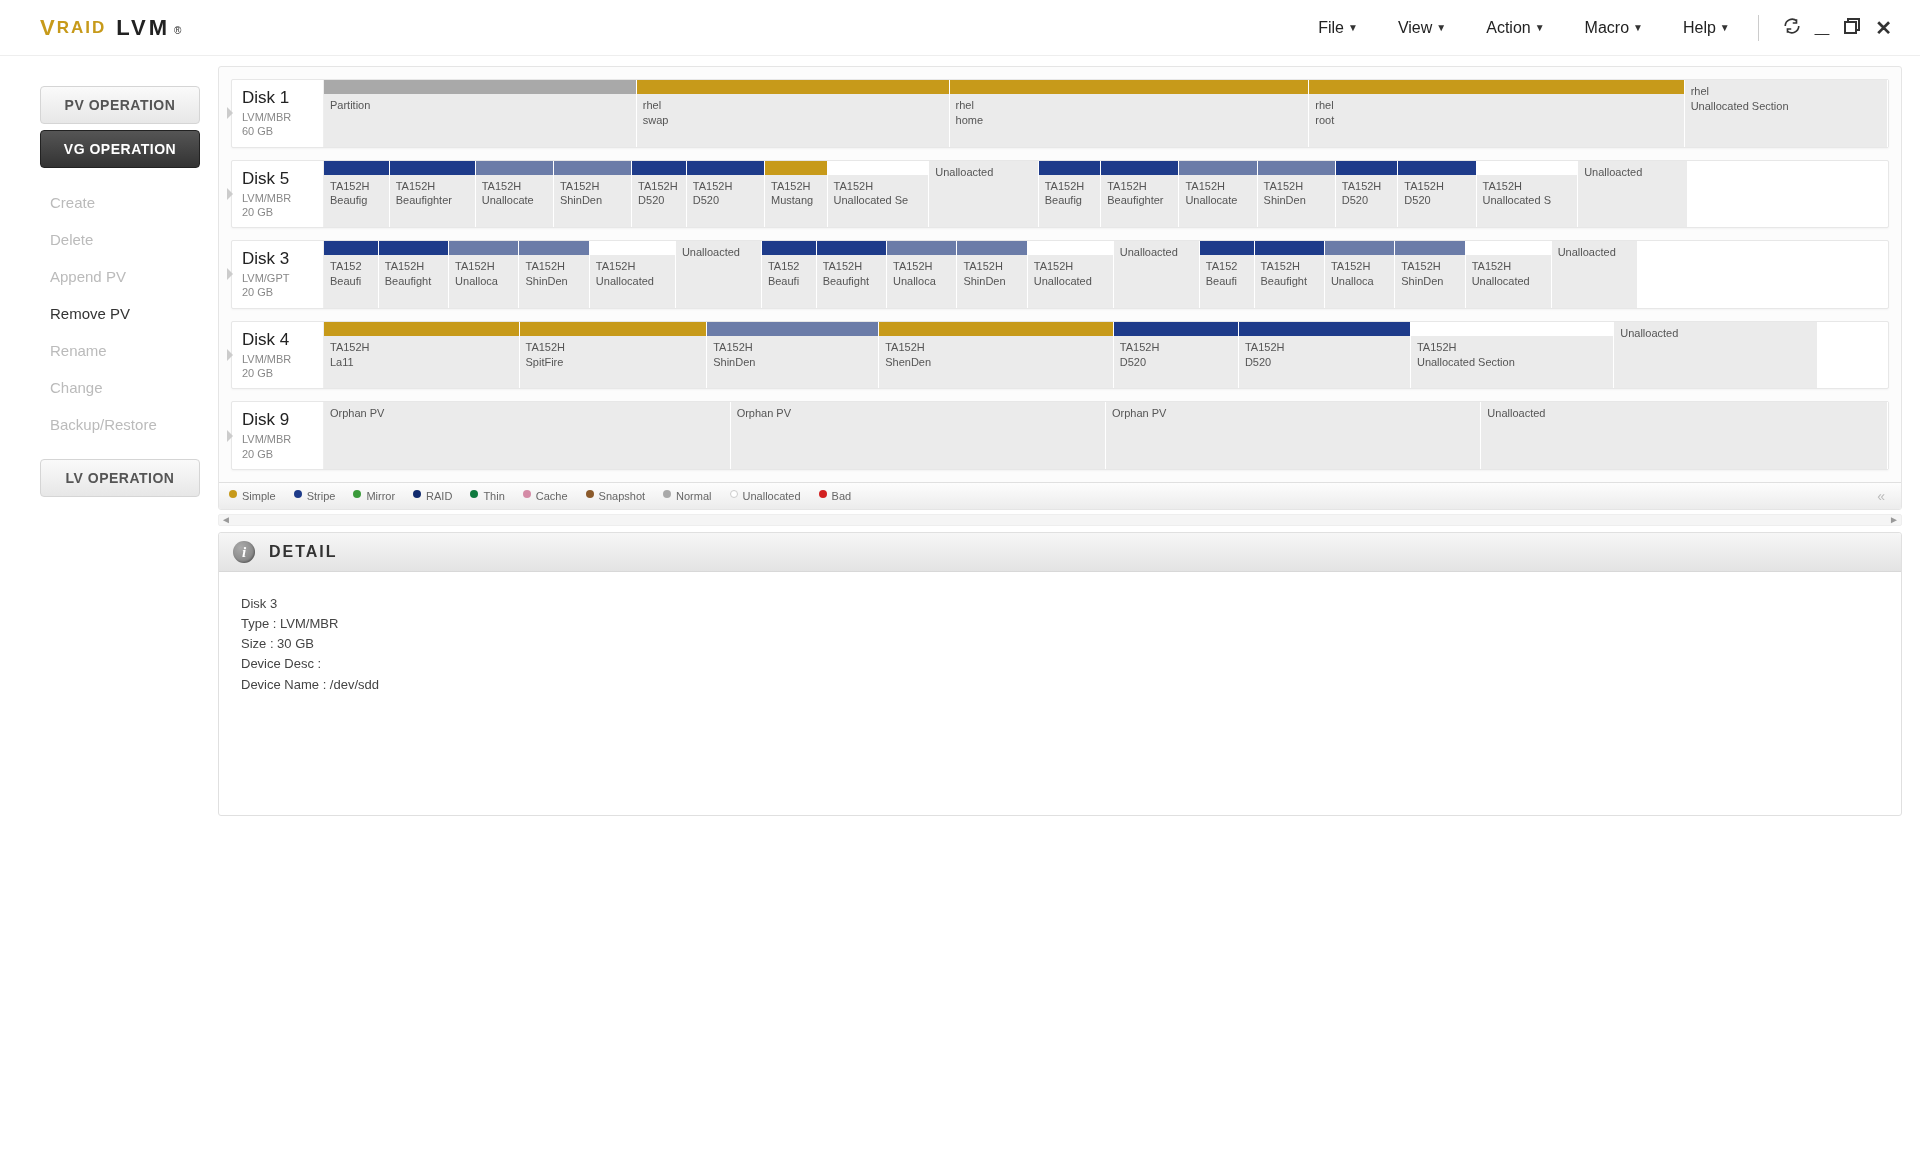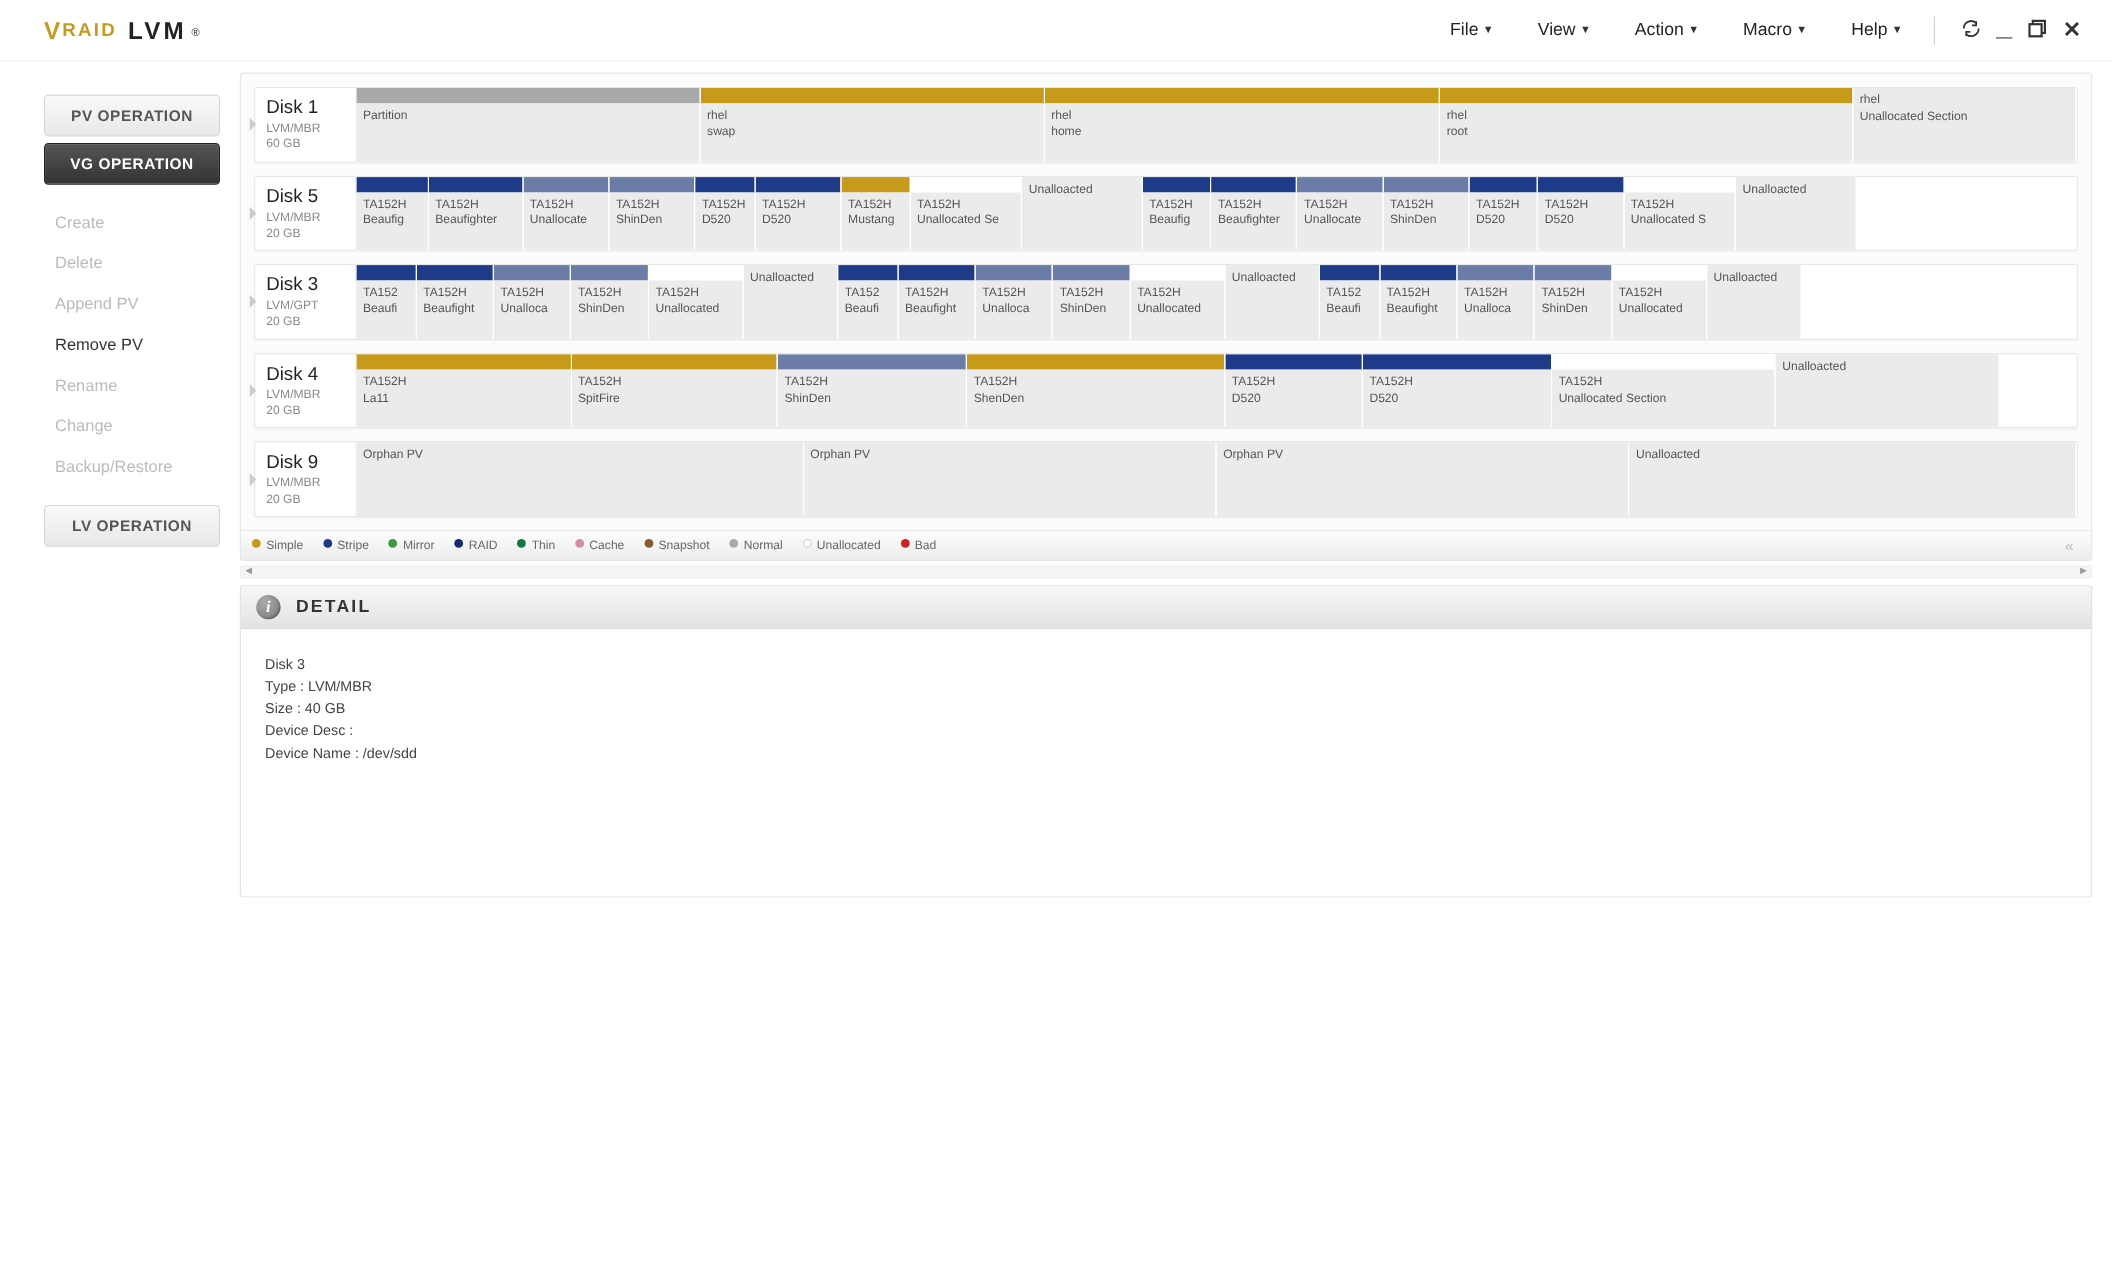--- a/index.html
+++ b/index.html
@@ -595,19 +595,19 @@
     </div>
 
     <div class="detail-panel">
       <div class="detail-head">
         <div class="info-icon">i</div>
         <div class="detail-title">DETAIL</div>
       </div>
       <div class="detail-body" id="detail-body">
           <div>Disk 3</div>
           <div>Type : LVM/MBR</div>
-          <div>Size : 40 GB</div>
+          <div>Size : 30 GB</div>
           <div>Device Desc :</div>
           <div>Device Name : /dev/sdd</div>
         </div>
     </div>
   </div>
 </div>
 
 </body></html>

